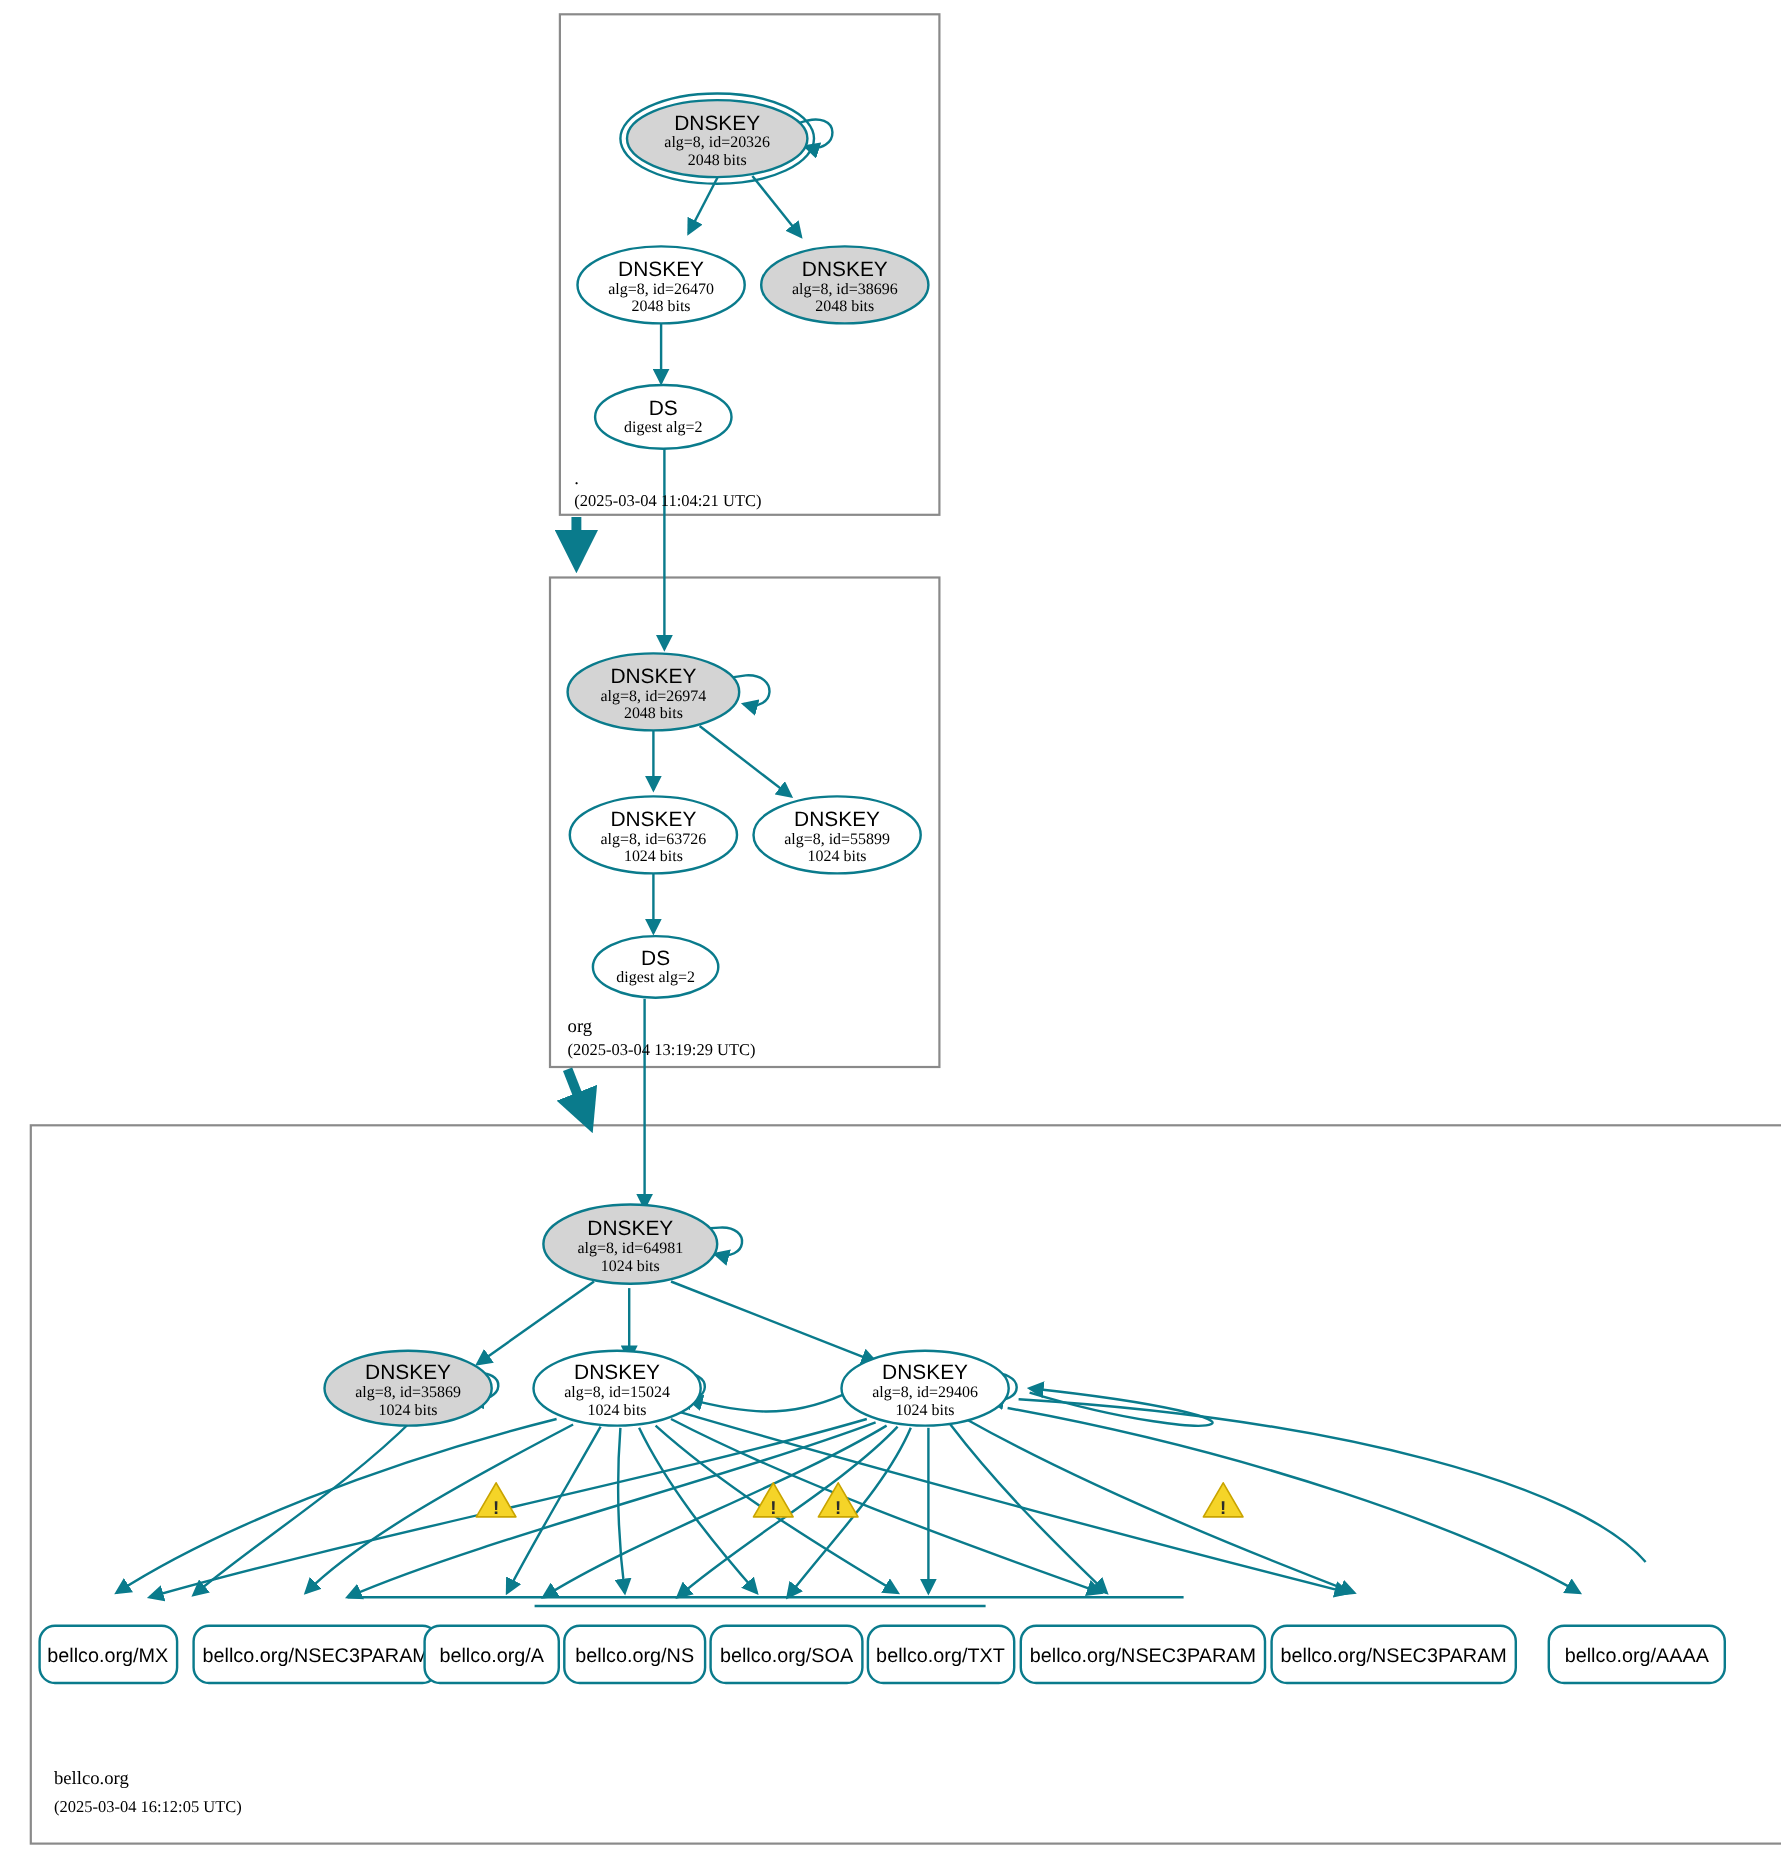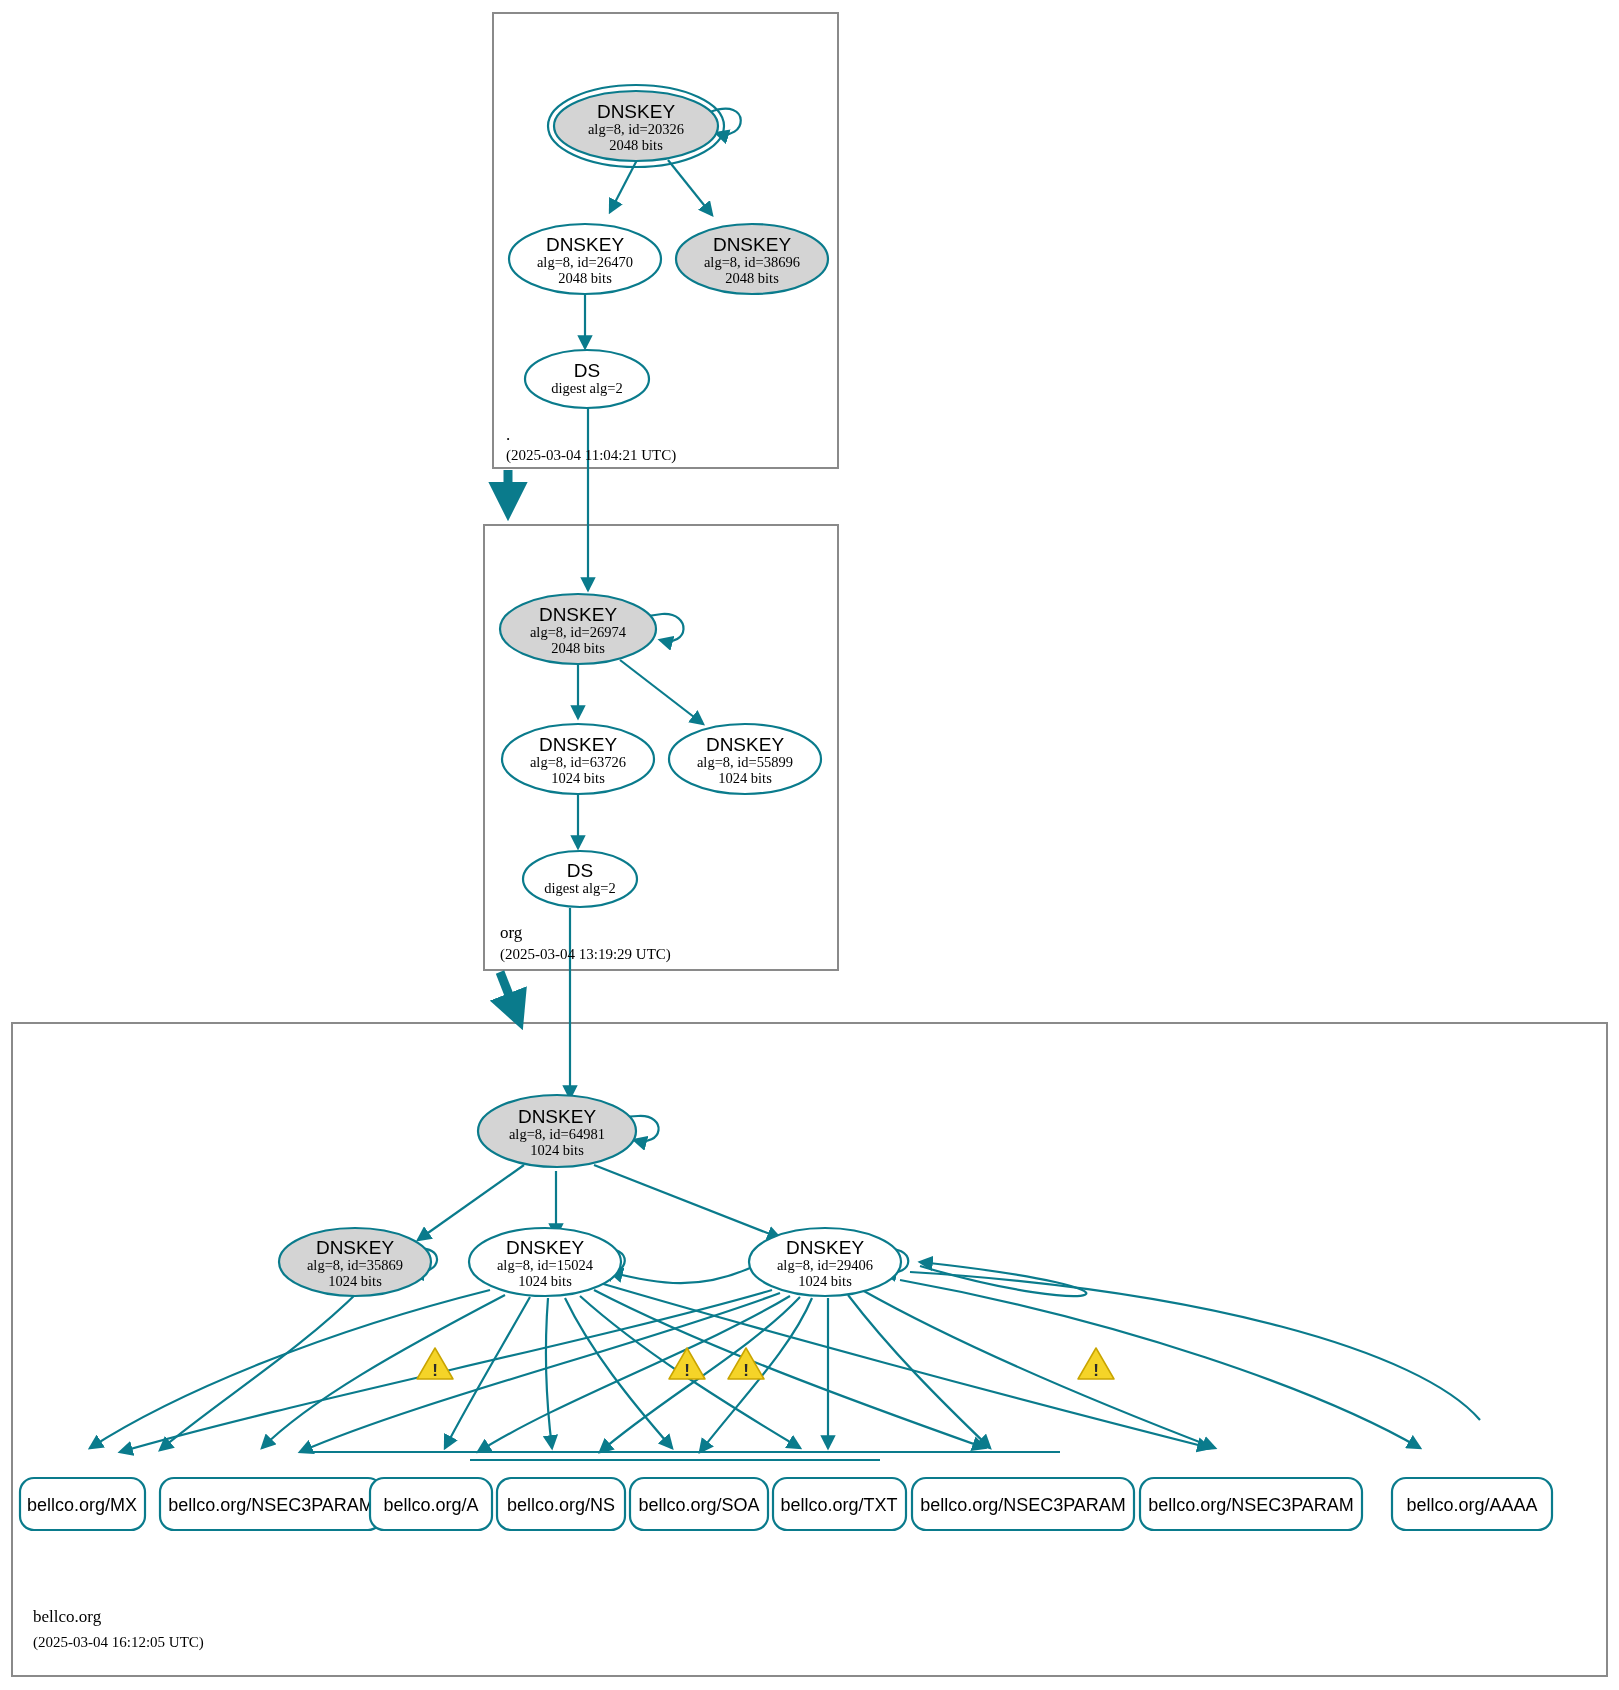--- a/index.html
+++ b/index.html
@@ -10,21 +10,21 @@
   }
   body {
     font-family: "Liberation Sans", sans-serif;
     width: 1619px;
     height: 1690px;
     position: relative;
     overflow: hidden;
   }
   #stage {
     position: absolute;
-    left: 0; top: 0;
+    left: 16px; top: 0;
     width: 1540px;
     height: 1690px;
   }
   svg#graph {
     position: absolute;
     left: 0; top: 0;
     width: 1619px;
     height: 1690px;
     display: block;
   }

